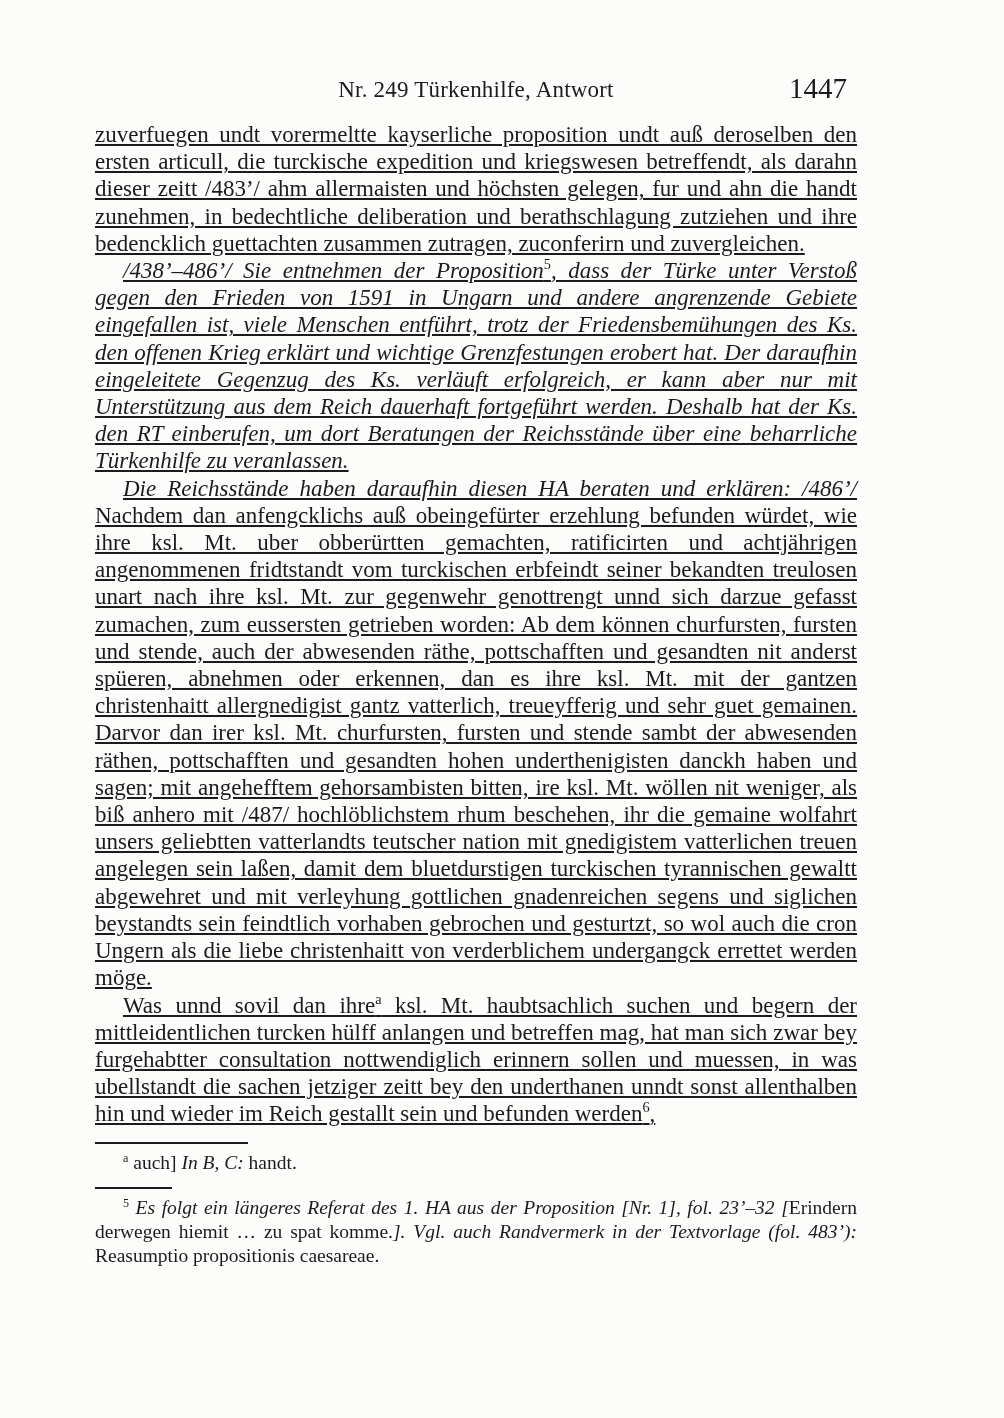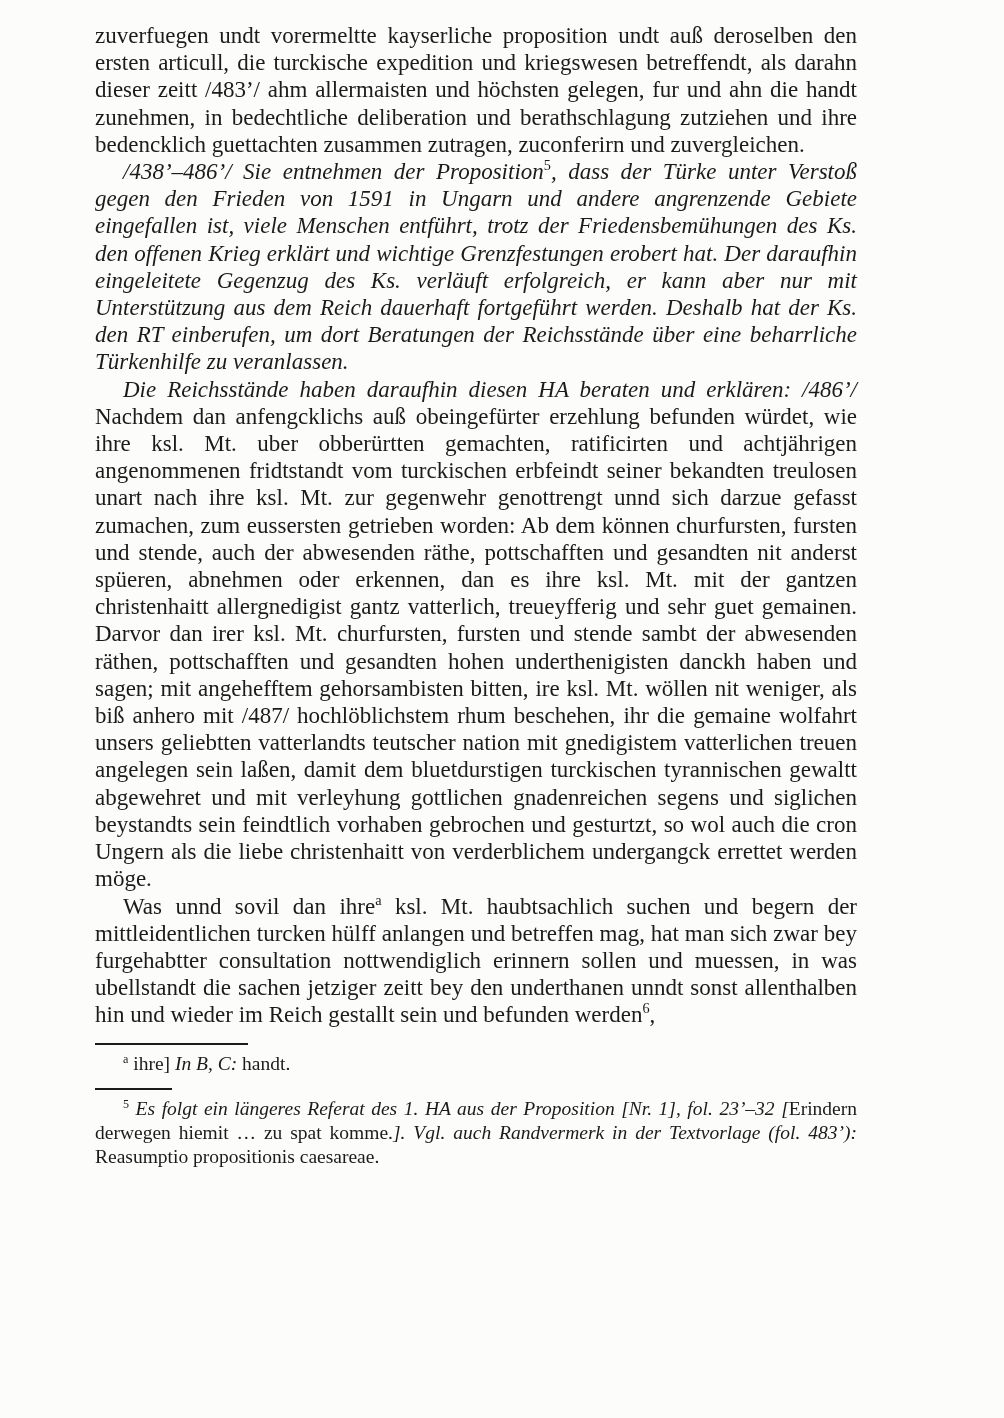--- a/index.html
+++ b/index.html
@@ -41,24 +41,25 @@
   }
   .page-number {
     position: absolute;
     right: 10px;
     top: -4px;
     font-size: 29px;
     line-height: 32px;
   }
   
   .main-text {
-    margin-top: 22px;
+    margin-top: 15px;
     font-size: 23px;
     line-height: 27.2px;
     text-align: justify;
+    text-decoration: underline;
   }
   .para {
     margin: 0;
     padding: 0;
   }
   .para.indent { text-indent: 28px; }
   .run.roman  { font-style: normal; }
   .run.italic { font-style: italic; }
   .run.sup, .run.sup-italic {
     font-size: 0.62em;
@@ -80,32 +81,36 @@
     line-height: 23.8px;
     text-align: justify;
   }
   .apparatus-entries .para, .footnote-entries .para { text-indent: 28px; }
 </style>
 </head>
 <body>
 
 <div class="page">
 
+  <div class="running-header">
+    <span class="header-title">Nr. 249 Türkenhilfe, Antwort</span>
+    <span class="page-number">1447</span>
+  </div>
 
   <div class="main-text" id="body-text">
       <p class="para"><span class="run roman">zuverfuegen undt vorermeltte kayserliche proposition undt auß deroselben den ersten articull, die turckische expedition und kriegswesen betreffendt, als darahn dieser zeitt /483’/ ahm allermaisten und höchsten gelegen, fur und ahn die handt zunehmen, in bedechtliche deliberation und berathschlagung zutziehen und ihre bedencklich guettachten zusammen zutragen, zuconferirn und zuvergleichen.</span></p>
       <p class="para indent"><span class="run italic">/438’–486’/ Sie entnehmen der Proposition</span><span class="run sup">5</span><span class="run italic">, dass der Türke unter Verstoß gegen den Frieden von 1591 in Ungarn und andere angrenzende Gebiete eingefallen ist, viele Menschen entführt, trotz der Friedensbemühungen des Ks. den offenen Krieg erklärt und wichtige Grenzfestungen erobert hat. Der daraufhin eingeleitete Gegenzug des Ks. verläuft erfolgreich, er kann aber nur mit Unterstützung aus dem Reich dauerhaft fortgeführt werden. Deshalb hat der Ks. den RT einberufen, um dort Beratungen der Reichsstände über eine beharrliche Türkenhilfe zu veranlassen.</span></p>
       <p class="para indent"><span class="run italic">Die Reichsstände haben daraufhin diesen HA beraten und erklären: /486’/ </span><span class="run roman">Nachdem dan anfengcklichs auß obeingefürter erzehlung befunden würdet, wie ihre ksl. Mt. uber obberürtten gemachten, ratificirten und achtjährigen angenommenen fridtstandt vom turckischen erbfeindt seiner bekandten treulosen unart nach ihre ksl. Mt. zur gegenwehr genottrengt unnd sich darzue gefasst zumachen, zum eussersten getrieben worden: Ab dem können churfursten, fursten und stende, auch der abwesenden räthe, pottschafften und gesandten nit anderst spüeren, abnehmen oder erkennen, dan es ihre ksl. Mt. mit der gantzen christenhaitt allergnedigist gantz vatterlich, treueyfferig und sehr guet gemainen. Darvor dan irer ksl. Mt. churfursten, fursten und stende sambt der abwesenden räthen, pottschafften und gesandten hohen underthenigisten danckh haben und sagen; mit angehefftem gehorsambisten bitten, ire ksl. Mt. wöllen nit weniger, als biß anhero mit /487/ hochlöblichstem rhum beschehen, ihr die gemaine wolfahrt unsers geliebtten vatterlandts teutscher nation mit gnedigistem vatterlichen treuen angelegen sein laßen, damit dem bluetdurstigen turckischen tyrannischen gewaltt abgewehret und mit verleyhung gottlichen gnadenreichen segens und siglichen beystandts sein feindtlich vorhaben gebrochen und gesturtzt, so wol auch die cron Ungern als die liebe christenhaitt von verderblichem undergangck errettet werden möge.</span></p>
       <p class="para indent"><span class="run roman">Was unnd sovil dan ihre</span><span class="run sup">a</span><span class="run roman"> ksl. Mt. haubtsachlich suchen und begern der mittleidentlichen turcken hülff anlangen und betreffen mag, hat man sich zwar bey furgehabtter consultation nottwendiglich erinnern sollen und muessen, in was ubellstandt die sachen jetziger zeitt bey den underthanen unndt sonst allenthalben hin und wieder im Reich gestallt sein und befunden werden</span><span class="run sup">6</span><span class="run roman">,</span></p>
     </div>
 
   <div class="apparatus">
     <div class="rule rule-a"></div>
     <div class="apparatus-entries" id="apparatus-entries">
-        <p class="para indent"><span class="run sup">a</span><span class="run roman"> ihre] </span><span class="run italic">In B, C: </span><span class="run roman">handt.</span></p>
+        <p class="para indent"><span class="run sup">a</span><span class="run roman"> auch] </span><span class="run italic">In B, C: </span><span class="run roman">handt.</span></p>
       </div>
   </div>
 
   <div class="footnotes">
     <div class="rule rule-n"></div>
     <div class="footnote-entries" id="footnote-entries">
         <p class="para indent"><span class="run sup">5</span><span class="run italic"> Es folgt ein längeres Referat des 1. HA aus der Proposition [Nr. 1], fol. 23’–32 [</span><span class="run roman">Erindern derwegen hiemit … zu spat komme.</span><span class="run italic">]. Vgl. auch Randvermerk in der Textvorlage (fol. 483’): </span><span class="run roman">Reasumptio propositionis caesareae.</span></p>
       </div>
   </div>
 

